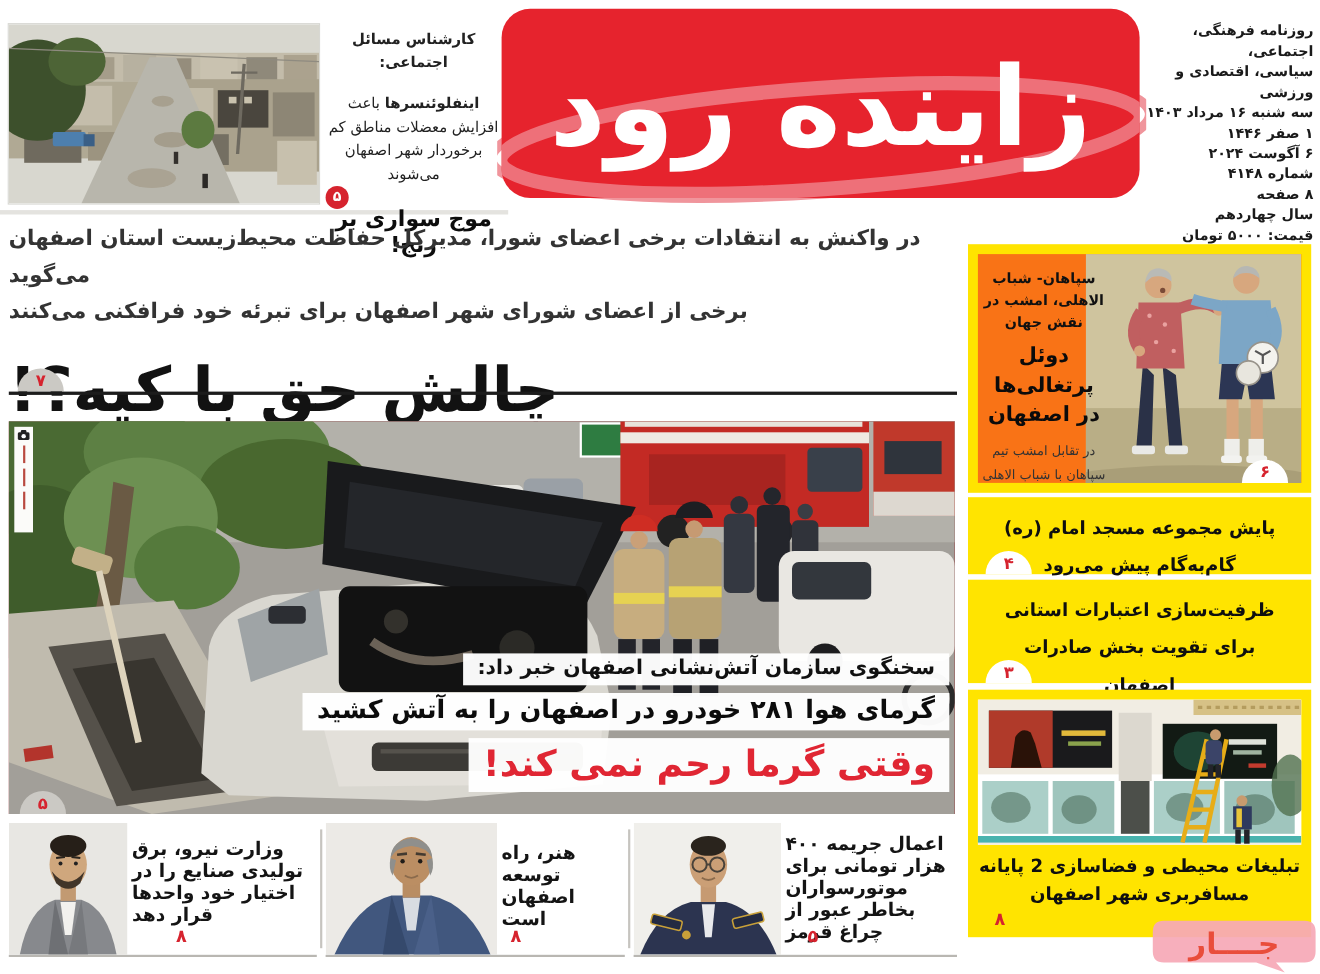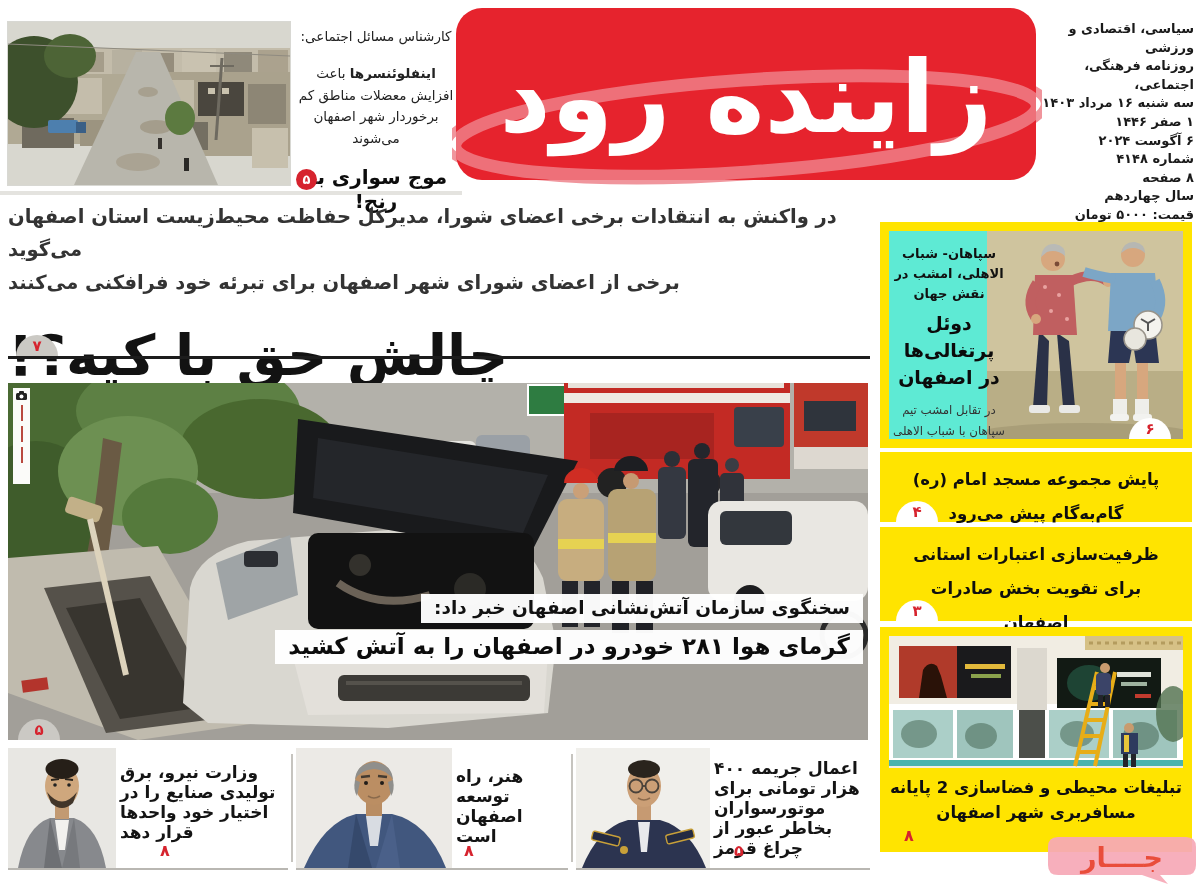--- a/index.html
+++ b/index.html
@@ -6,21 +6,21 @@
   #page{position:relative;width:1200px;height:885px;background:#ffffff;direction:rtl;
         font-family:"DejaVu Sans",sans-serif;color:#111;overflow:hidden;}
   #page *{box-sizing:border-box;}
   svg{display:block;}
   svg text{font-family:"DejaVu Sans",sans-serif;}
 
   
   .tl-photo{position:absolute;left:8px;top:22px;width:282px;height:163px;outline:1px solid #d8d8d3;}
   .mh-strip{position:absolute;left:0;top:191px;width:462px;height:4px;background:#e4e3df;}
   .tl-story{position:absolute;left:290px;top:22px;width:172px;height:170px;text-align:center;}
-  .tl-kicker{font-size:13.5px;line-height:21px;margin-top:4px;color:#222;}
+  .tl-kicker{font-size:13.5px;line-height:21px;margin-top:4px;color:#222;font-weight:bold;}
   .tl-para{font-size:13.5px;line-height:21.5px;margin:16px 8px;color:#222;}
   .tl-head{font-size:20px;font-weight:bold;margin-top:5px;color:#0d0d0d;}
   .circle-num{position:absolute;left:6px;bottom:2px;width:21px;height:21px;border-radius:50%;
               background:#d6232e;color:#fff;font-size:13px;font-weight:bold;line-height:21px;text-align:center;}
   .logo{position:absolute;left:452px;top:4px;width:590px;height:186px;text-align:right;}
   .mh-info{position:absolute;left:1042px;top:20px;width:152px;text-align:right;
            font-size:13px;font-weight:bold;line-height:18.6px;color:#1a1a1a;}
 
   
   .lead{position:absolute;left:8px;top:200px;width:862px;text-align:left;}
@@ -41,21 +41,21 @@
   .caps{position:absolute;right:5px;top:211px;display:flex;flex-direction:column;align-items:flex-start;gap:7px;}
   .cap{background:rgba(255,255,255,0.97);padding:3px 13px 5px;white-space:nowrap;}
   .cap-k{font-size:18.5px;font-weight:bold;color:#111;}
   .cap-s{font-size:23px;font-weight:bold;color:#0c0c0c;}
   .cap-h{font-size:33px;font-weight:bold;color:#e02633;padding-bottom:7px;}
   .photo-dome{left:10px;bottom:0;position:absolute;}
 
   
   .sb{position:absolute;left:880px;width:312px;background:#ffe400;}
   .sb1{top:222px;height:226px;padding:9px;}
-  .sb1-in{position:relative;background:#5eead4;width:100%;height:100%;overflow:hidden;margin-left:36px;}
+  .sb1-in{position:relative;background:#f97316;width:100%;height:100%;overflow:hidden;margin-left:36px;}
   .sp-photo{position:absolute;right:0;top:0;width:196px;height:208px;}
   .sp-text{position:absolute;left:2px;top:13px;width:116px;text-align:center;}
   .sp-kick{font-size:13px;font-weight:bold;line-height:20px;color:#111;}
   .sp-head{font-size:19px;font-weight:bold;line-height:27px;margin-top:6px;color:#0b0b0b;}
   .sp-body{font-size:11.8px;line-height:20.5px;margin-top:9px;color:#333;}
   .sb-head{padding:11px 20px 0;text-align:center;font-size:16.5px;font-weight:bold;line-height:34px;color:#0f0f0f;}
   .sb2{top:452px;height:70px;}
   .sb3{top:527px;height:94px;}
   .sb4{top:627px;height:225px;padding:9px;}
   .sb4-ph{background:#fff;width:100%;height:132px;}
@@ -138,22 +138,22 @@
       <ellipse cx="294" cy="120" rx="300" ry="52" fill="none" stroke="#f0959c" stroke-width="9" transform="rotate(-4 294 120)"></ellipse>
       <rect x="4" y="4" width="580" height="172" rx="26" fill="#e6232d"></rect>
       <g clip-path="url(#lc)">
         <ellipse cx="294" cy="122" rx="292" ry="46" fill="none" stroke="#f08b93" stroke-width="13" transform="rotate(-4 294 122)" opacity="0.75"></ellipse>
       </g>
       <text x="294" y="128" text-anchor="middle" font-size="100" font-weight="bold" fill="#ffffff">زاینده رود</text>
     </svg>
   </div>
 
   <div class="mh-info">
+    <div>روزنامه فرهنگی، اجتماعی،</div>
     <div>سیاسی، اقتصادی و ورزشی</div>
-    <div>روزنامه فرهنگی، اجتماعی،</div>
     <div>سه شنبه ۱۶ مرداد ۱۴۰۳</div>
     <div>۱ صفر ۱۴۴۶</div>
     <div>۶ آگوست ۲۰۲۴</div>
     <div>شماره ۴۱۴۸</div>
     <div>۸ صفحه</div>
     <div>سال چهاردهم</div>
     <div>قیمت: ۵۰۰۰ تومان</div>
   </div>
 
   <div class="lead">
@@ -249,20 +249,21 @@
           <circle cx="5.5" cy="5.5" r="2" fill="#fff"></circle>
         </svg>
       <span class="dash"></span>
       <span class="dash"></span>
       <span class="dash"></span>
     </div>
 
     <div class="caps">
       <div class="cap cap-k">سخنگوی سازمان آتش‌نشانی اصفهان خبر داد:</div>
       <div class="cap cap-s">گرمای هوا ۲۸۱ خودرو در اصفهان را به آتش کشید</div>
+      <div class="cap cap-h">وقتی گرما رحم نمی کند!</div>
     </div>
     <div class="dome gray photo-dome">۵</div>
   </div>
 
   <div class="sb sb1">
     <div class="sb1-in">
       <svg class="sp-photo" viewBox="0 0 196 208">
         <rect width="196" height="208" fill="#cfc49e"></rect>
         <rect y="140" width="196" height="68" fill="#b9ae86"></rect>
         <ellipse cx="98" cy="206" rx="118" ry="14" fill="#a99e78"></ellipse>

